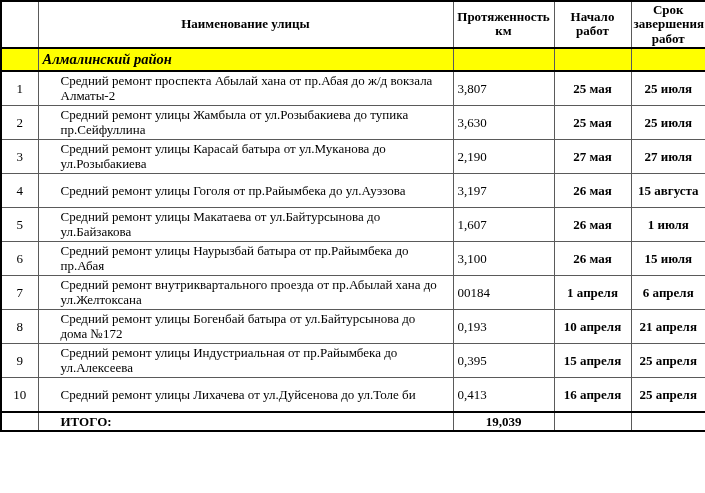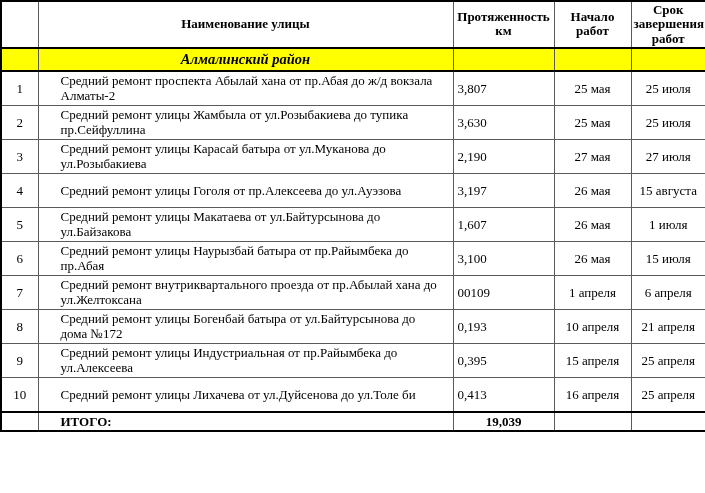--- a/index.html
+++ b/index.html
@@ -40,31 +40,31 @@
     border-bottom: 2px solid #000000;
   }
   
   tr.section-row td {
     background: var(--section-bg, #FFFF00);
     border-top: 2px solid #000000;
     border-bottom: 2px solid #000000;
     height: 19px;
   }
   tr.section-row td.section-title {
-    text-align: center;
+    text-align: left;
     font-weight: bold;
     font-style: italic;
     font-size: 14.5px;
   }
   
   tr.data-row td { height: 31px; }
   td.cell-num   { text-align: center; }
   td.cell-name  { text-align: left; padding-left: 22px; padding-right: 8px; }
   td.cell-len   { }
-  td.cell-date  { text-align: center; }
+  td.cell-date  { text-align: center; font-weight: bold; }
   
   tr.total-row td {
     border-top: 2px solid #000000;
     font-weight: bold;
     height: 13px;
   }
   tr.total-row td.cell-name { text-align: left; }
   tr.total-row td.cell-len  { text-align: center; }
 </style>
 </head>
@@ -114,21 +114,21 @@
   </tr>
         <tr class="data-row">
     <td class="cell-num">3</td>
     <td class="cell-name">Средний ремонт улицы Карасай батыра от ул.Муканова до ул.Розыбакиева</td>
     <td class="cell-len">2,190</td>
     <td class="cell-date">27 мая</td>
     <td class="cell-date">27 июля</td>
   </tr>
         <tr class="data-row">
     <td class="cell-num">4</td>
-    <td class="cell-name">Средний ремонт улицы Гоголя от пр.Алексеева до ул.Ауэзова</td>
+    <td class="cell-name">Средний ремонт улицы Гоголя от пр.Райымбека до ул.Ауэзова</td>
     <td class="cell-len">3,197</td>
     <td class="cell-date">26 мая</td>
     <td class="cell-date">15 августа</td>
   </tr>
         <tr class="data-row">
     <td class="cell-num">5</td>
     <td class="cell-name">Средний ремонт улицы Макатаева от ул.Байтурсынова до ул.Байзакова</td>
     <td class="cell-len">1,607</td>
     <td class="cell-date">26 мая</td>
     <td class="cell-date">1 июля</td>
@@ -136,21 +136,21 @@
         <tr class="data-row">
     <td class="cell-num">6</td>
     <td class="cell-name">Средний ремонт улицы Наурызбай батыра от пр.Райымбека до пр.Абая</td>
     <td class="cell-len">3,100</td>
     <td class="cell-date">26 мая</td>
     <td class="cell-date">15 июля</td>
   </tr>
         <tr class="data-row">
     <td class="cell-num">7</td>
     <td class="cell-name">Средний ремонт внутриквартального проезда от пр.Абылай хана до ул.Желтоксана</td>
-    <td class="cell-len">00109</td>
+    <td class="cell-len">00184</td>
     <td class="cell-date">1 апреля</td>
     <td class="cell-date">6 апреля</td>
   </tr>
         <tr class="data-row">
     <td class="cell-num">8</td>
     <td class="cell-name">Средний ремонт улицы Богенбай батыра от ул.Байтурсынова до дома №172</td>
     <td class="cell-len">0,193</td>
     <td class="cell-date">10 апреля</td>
     <td class="cell-date">21 апреля</td>
   </tr>

